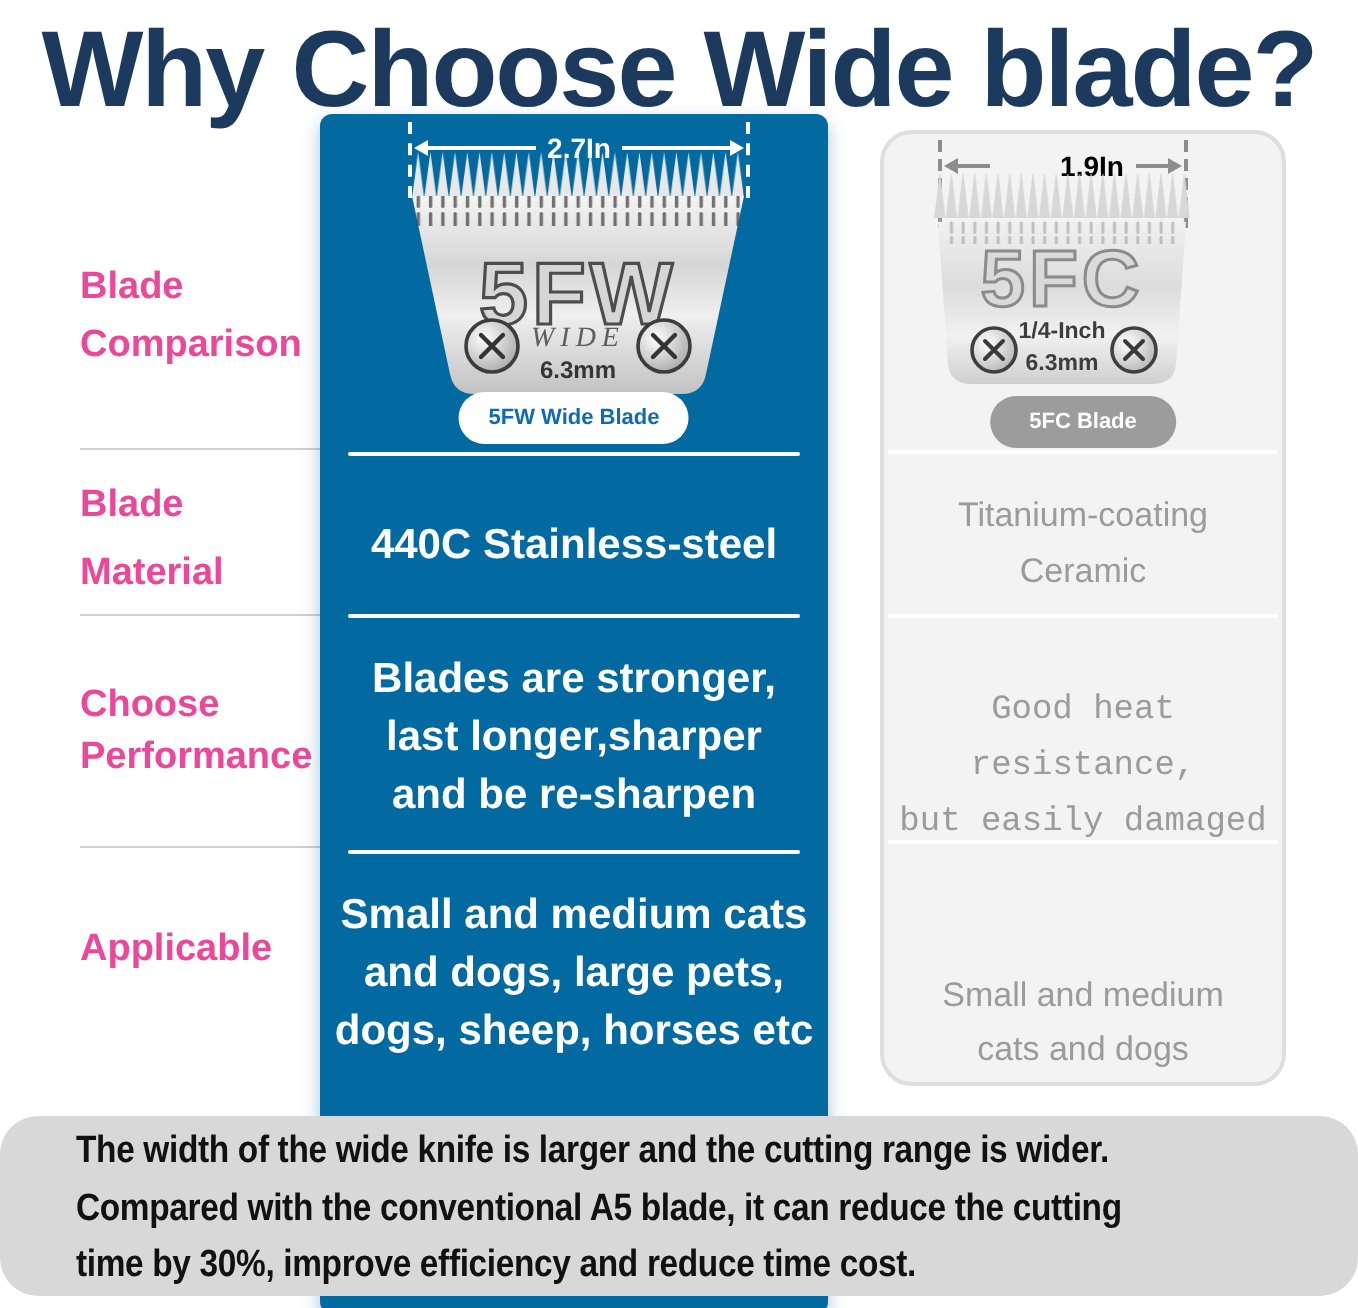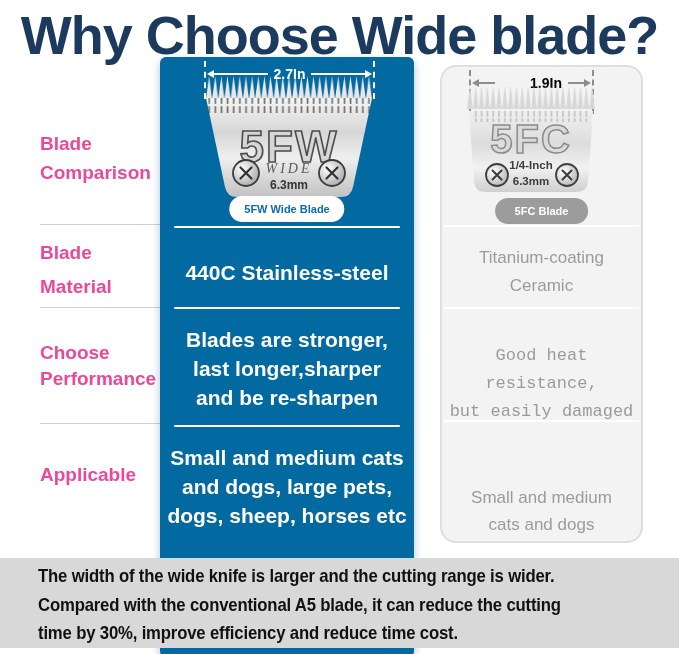--- a/index.html
+++ b/index.html
@@ -68,21 +68,21 @@
   .blade-s{position:absolute;left:25px;top:18px;width:128px;height:112px;}
   .blade-w svg,.blade-s svg{display:block;width:100%;height:100%;}
 
   
   .badge{position:absolute;left:50%;transform:translateX(-50%);font-weight:bold;
     font-size:11px;white-space:nowrap;border-radius:15px;line-height:20px;}
   .badge-w{top:139px;background:#ffffff;color:#0d6ab9;padding:3px 15px;}
   .badge-s{top:131px;background:#9c9c9c;color:#ffffff;padding:3px 20px;}
 
   
-  .footer{position:absolute;left:0;top:558px;width:679px;height:90px;background:#d8d8d8;}
+  .footer{position:absolute;left:0;top:558px;width:679px;height:90px;background:#d8d8d8;border-radius:19px;}
   .footer-line{
     position:relative;margin-left:38px;margin-top:0;color:#111111;font-weight:bold;
     font-size:19px;line-height:28.5px;letter-spacing:-0.2px;white-space:nowrap;
     transform:scaleX(0.88);transform-origin:left center;
   }
   .footer-pad{height:4px;}
 </style>
 </head>
 <body>
 

